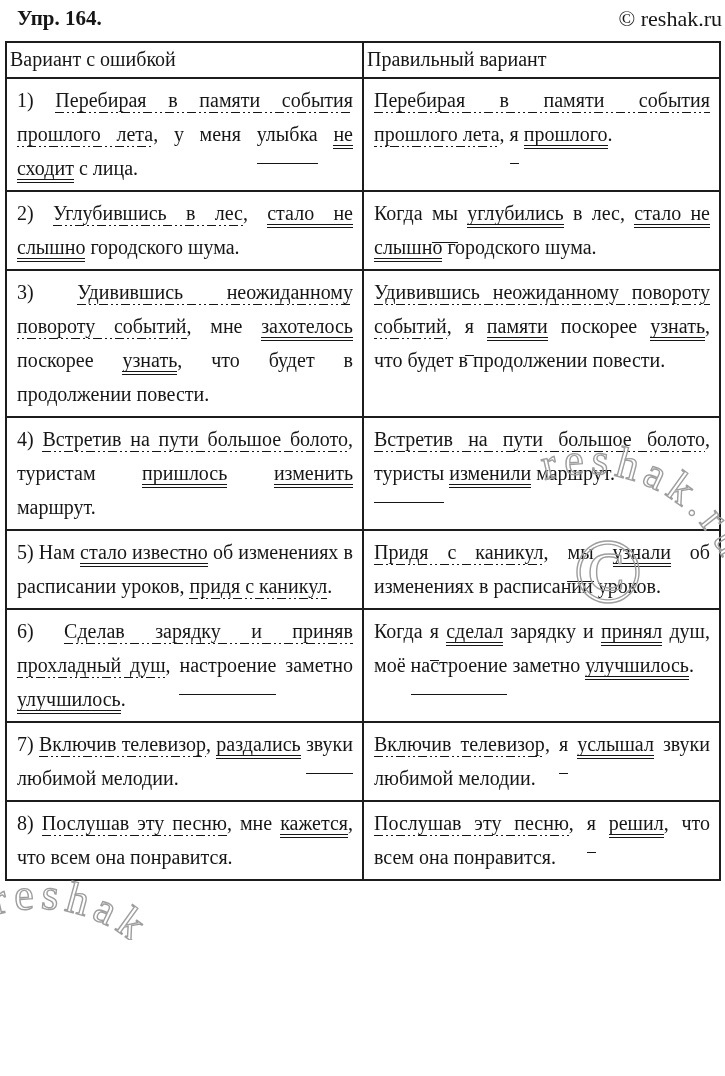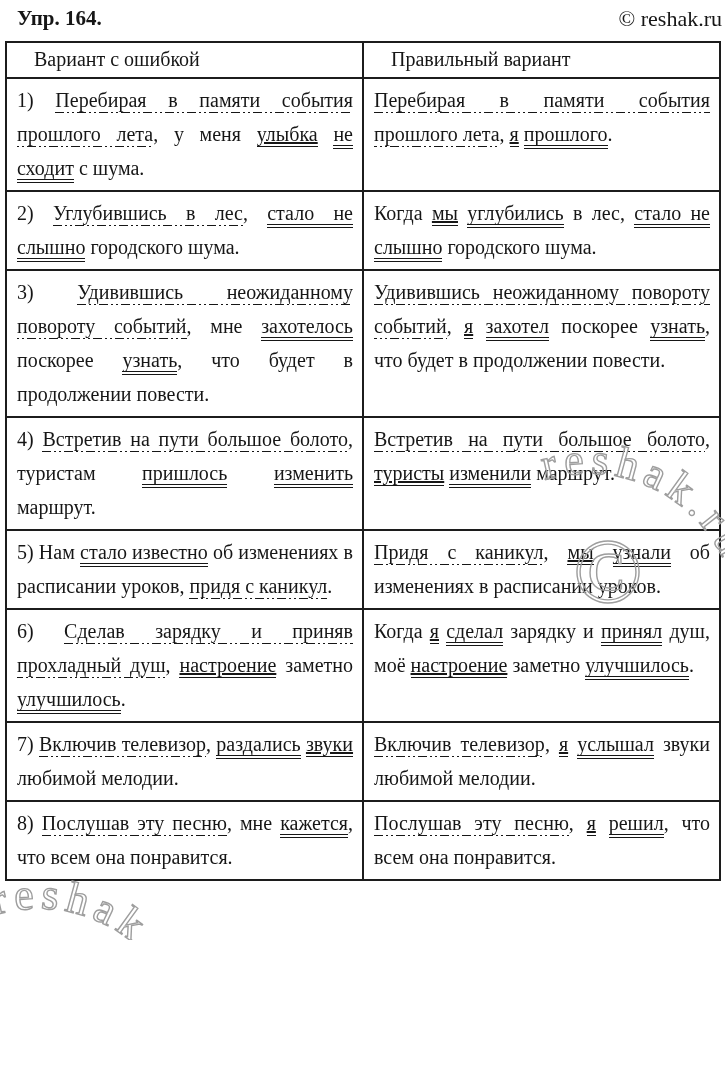--- a/index.html
+++ b/index.html
@@ -6,29 +6,29 @@
   .page{position:relative;width:725px;height:940px;background:#fff;overflow:hidden;
         font-family:"Liberation Serif","DejaVu Serif",serif;color:#161616;}
   .doc-header{display:flex;justify-content:space-between;align-items:flex-start;
               padding:6px 2px 0 17px;}
   .title{font-size:21px;font-weight:bold;}
   .copyright{font-size:22px;padding-right:1px;font-family:Liberation Serif, serif;}
   table.ex-table{border-collapse:collapse;margin:9px 4px 0 5px;width:716px;
                  table-layout:fixed;}
   .ex-table th,.ex-table td{border:2px solid #1c1c1c;vertical-align:top;}
   .ex-table th{width:50%;font-weight:normal;font-size:20px;text-align:left;
-               padding:5px 8px 6px 27px;}
+               padding:5px 8px 6px 3px;}
   .ex-table td{font-size:20px;line-height:34px;text-align:justify;
                padding:4px 9px 5px 10px;}
   
   .ul-dashdot{padding-bottom:2px;background-repeat:repeat-x;background-position:0 100%;
       background-size:22px 1.5px;
       background-image:linear-gradient(90deg,#161616 0 9px,transparent 9px 12px,
         #161616 12px 14px,transparent 14px 17px,#161616 17px 19px,transparent 19px 22px);}
-  .ul-solid{border-bottom:1.6px solid #161616;padding-bottom:1px;text-decoration:underline;}
+  .ul-solid{border-bottom:1.6px solid #161616;padding-bottom:18px;}
   .ul-double{border-bottom:4px double #161616;}
   
   .wm{position:absolute;pointer-events:none;}
   .wm-a{left:535px;top:420px;}
   .wm-b{left:-15px;top:855px;}
   .wm-arc{font-family:"Liberation Serif",serif;font-size:44px;letter-spacing:6px;
           fill:none;stroke:#9e9e9e;stroke-width:1.4px;}
   .wm-c{font-family:"Liberation Serif",serif;font-size:92px;
         fill:none;stroke:#9e9e9e;stroke-width:1.4px;}
 </style>
@@ -44,30 +44,30 @@
 
   <table class="ex-table">
     <thead>
       <tr>
         <th>Вариант с ошибкой</th>
         <th>Правильный вариант</th>
       </tr>
     </thead>
     <tbody>
         <tr>
-          <td><span>1) </span><span class="ul-dashdot">Перебирая в памяти события прошлого лета</span><span>, у меня </span><span class="ul-solid">улыбка</span><span> </span><span class="ul-double">не сходит</span><span> с шума.</span></td>
+          <td><span>1) </span><span class="ul-dashdot">Перебирая в памяти события прошлого лета</span><span>, у меня </span><span class="ul-solid">улыбка</span><span> </span><span class="ul-double">не сходит</span><span> с лица.</span></td>
           <td><span class="ul-dashdot">Перебирая в памяти события прошлого лета</span><span>, </span><span class="ul-solid">я</span><span> </span><span class="ul-double">прошлого</span><span>.</span></td>
         </tr>
         <tr>
           <td><span>2) </span><span class="ul-dashdot">Углубившись в лес</span><span>, </span><span class="ul-double">стало не слышно</span><span> городского шума.</span></td>
           <td><span>Когда </span><span class="ul-solid">мы</span><span> </span><span class="ul-double">углубились</span><span> в лес, </span><span class="ul-double">стало не слышно</span><span> городского шума.</span></td>
         </tr>
         <tr>
           <td><span>3) </span><span class="ul-dashdot">Удивившись неожиданному повороту событий</span><span>, мне </span><span class="ul-double">захотелось</span><span> поскорее </span><span class="ul-double">узнать</span><span>, что будет в продолжении повести.</span></td>
-          <td><span class="ul-dashdot">Удивившись неожиданному повороту событий</span><span>, </span><span class="ul-solid">я</span><span> </span><span class="ul-double">захотел</span><span> поскорее </span><span class="ul-double">узнать</span><span>, что будет в продолжении повести.</span></td>
+          <td><span class="ul-dashdot">Удивившись неожиданному повороту событий</span><span>, </span><span class="ul-solid">я</span><span> </span><span class="ul-double">памяти</span><span> поскорее </span><span class="ul-double">узнать</span><span>, что будет в продолжении повести.</span></td>
         </tr>
         <tr>
           <td><span>4) </span><span class="ul-dashdot">Встретив на пути большое болото</span><span>, туристам </span><span class="ul-double">пришлось</span><span> </span><span class="ul-double">изменить</span><span> маршрут.</span></td>
           <td><span class="ul-dashdot">Встретив на пути большое болото</span><span>, </span><span class="ul-solid">туристы</span><span> </span><span class="ul-double">изменили</span><span> маршрут.</span></td>
         </tr>
         <tr>
           <td><span>5) Нам </span><span class="ul-double">стало известно</span><span> об изменениях в расписании уроков, </span><span class="ul-dashdot">придя с каникул</span><span>.</span></td>
           <td><span class="ul-dashdot">Придя с каникул</span><span>, </span><span class="ul-solid">мы</span><span> </span><span class="ul-double">узнали</span><span> об изменениях в расписании уроков.</span></td>
         </tr>
         <tr>

